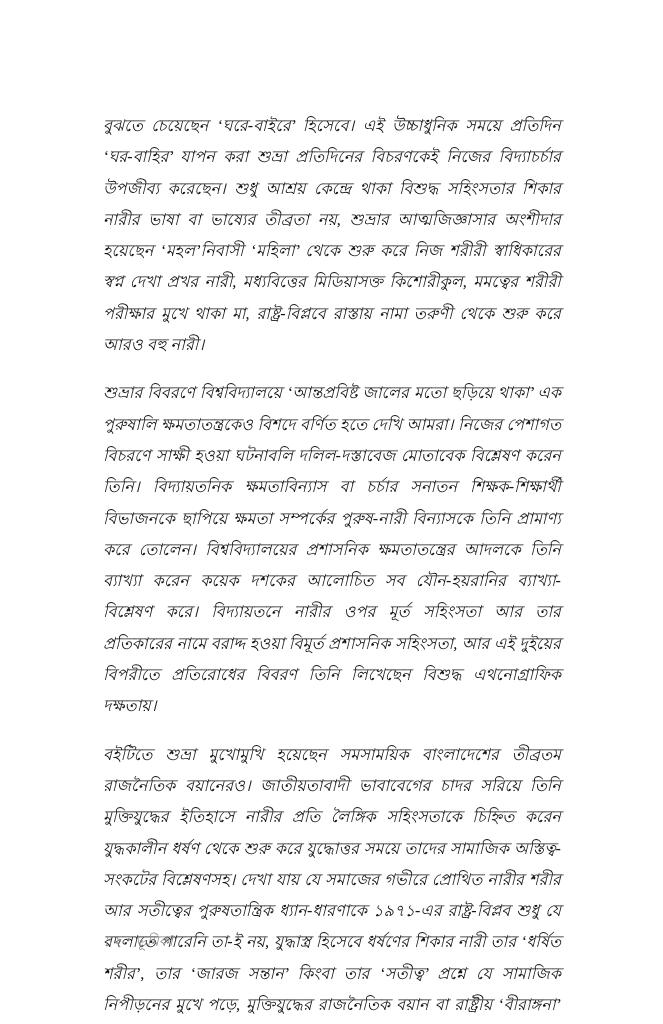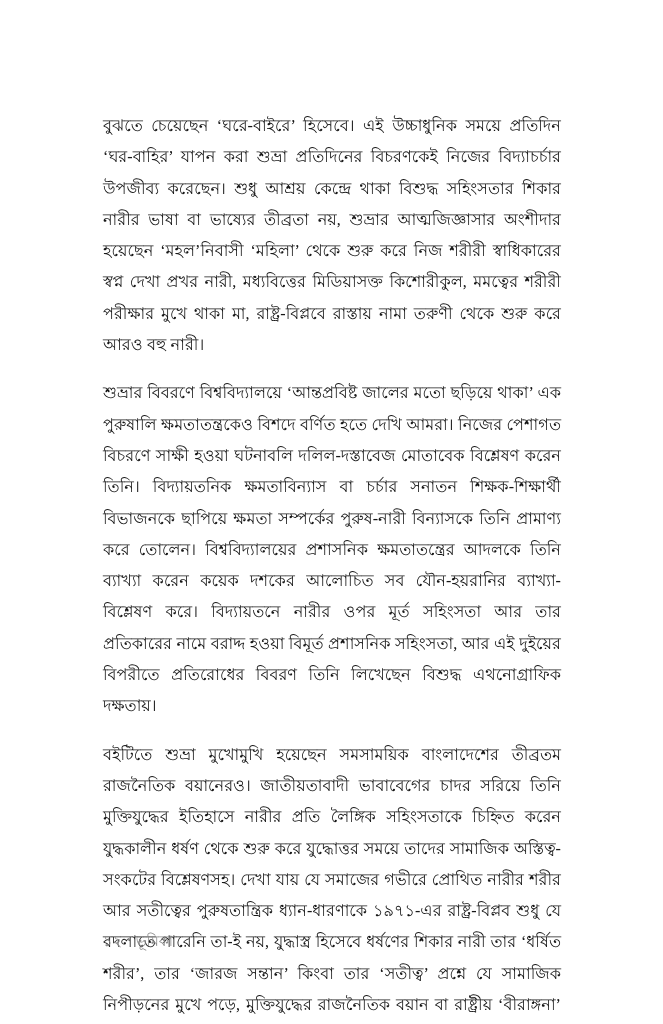--- a/index.html
+++ b/index.html
@@ -9,20 +9,21 @@
     background: #ffffff;
   }
 
   .page {
     position: relative;
     width: 573px;
     height: 1024px;
     background: #ffffff;
     overflow: hidden;
     box-sizing: border-box;
+    font-style: italic;
   }
 
   
   .text-block {
     position: absolute;
     left: 103px;
     top: 110px;
     width: 458px;
   }
 

